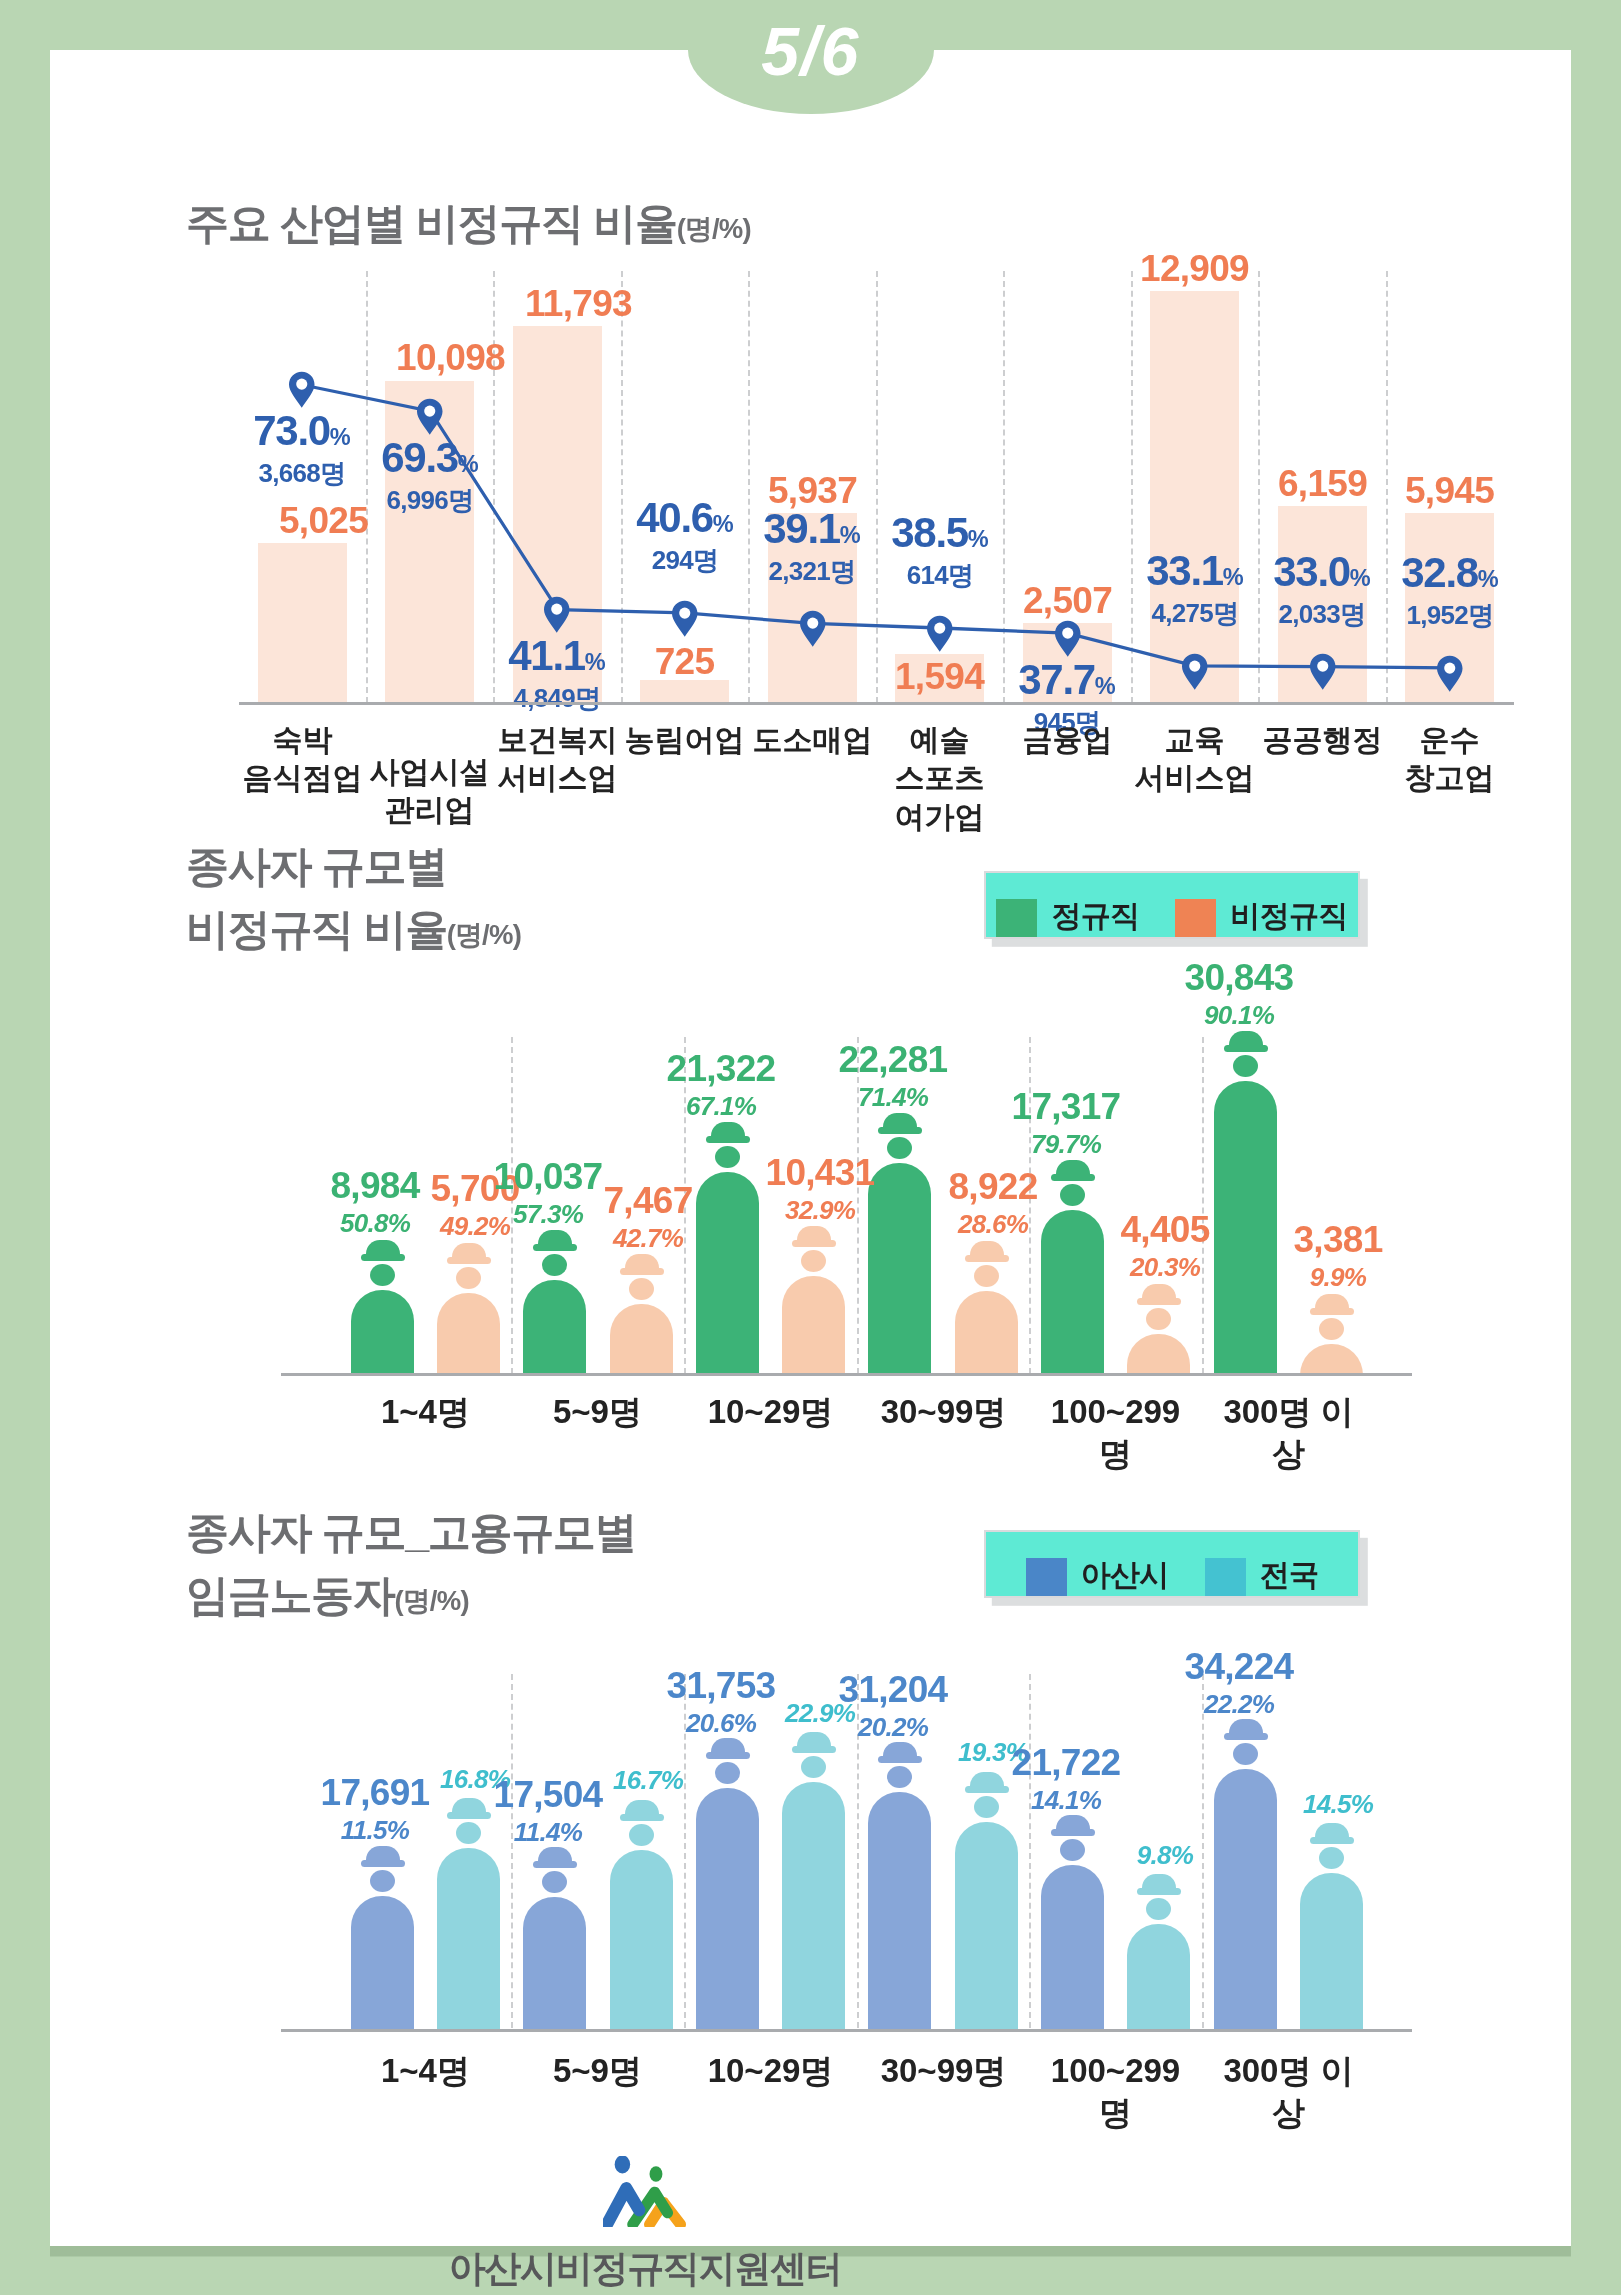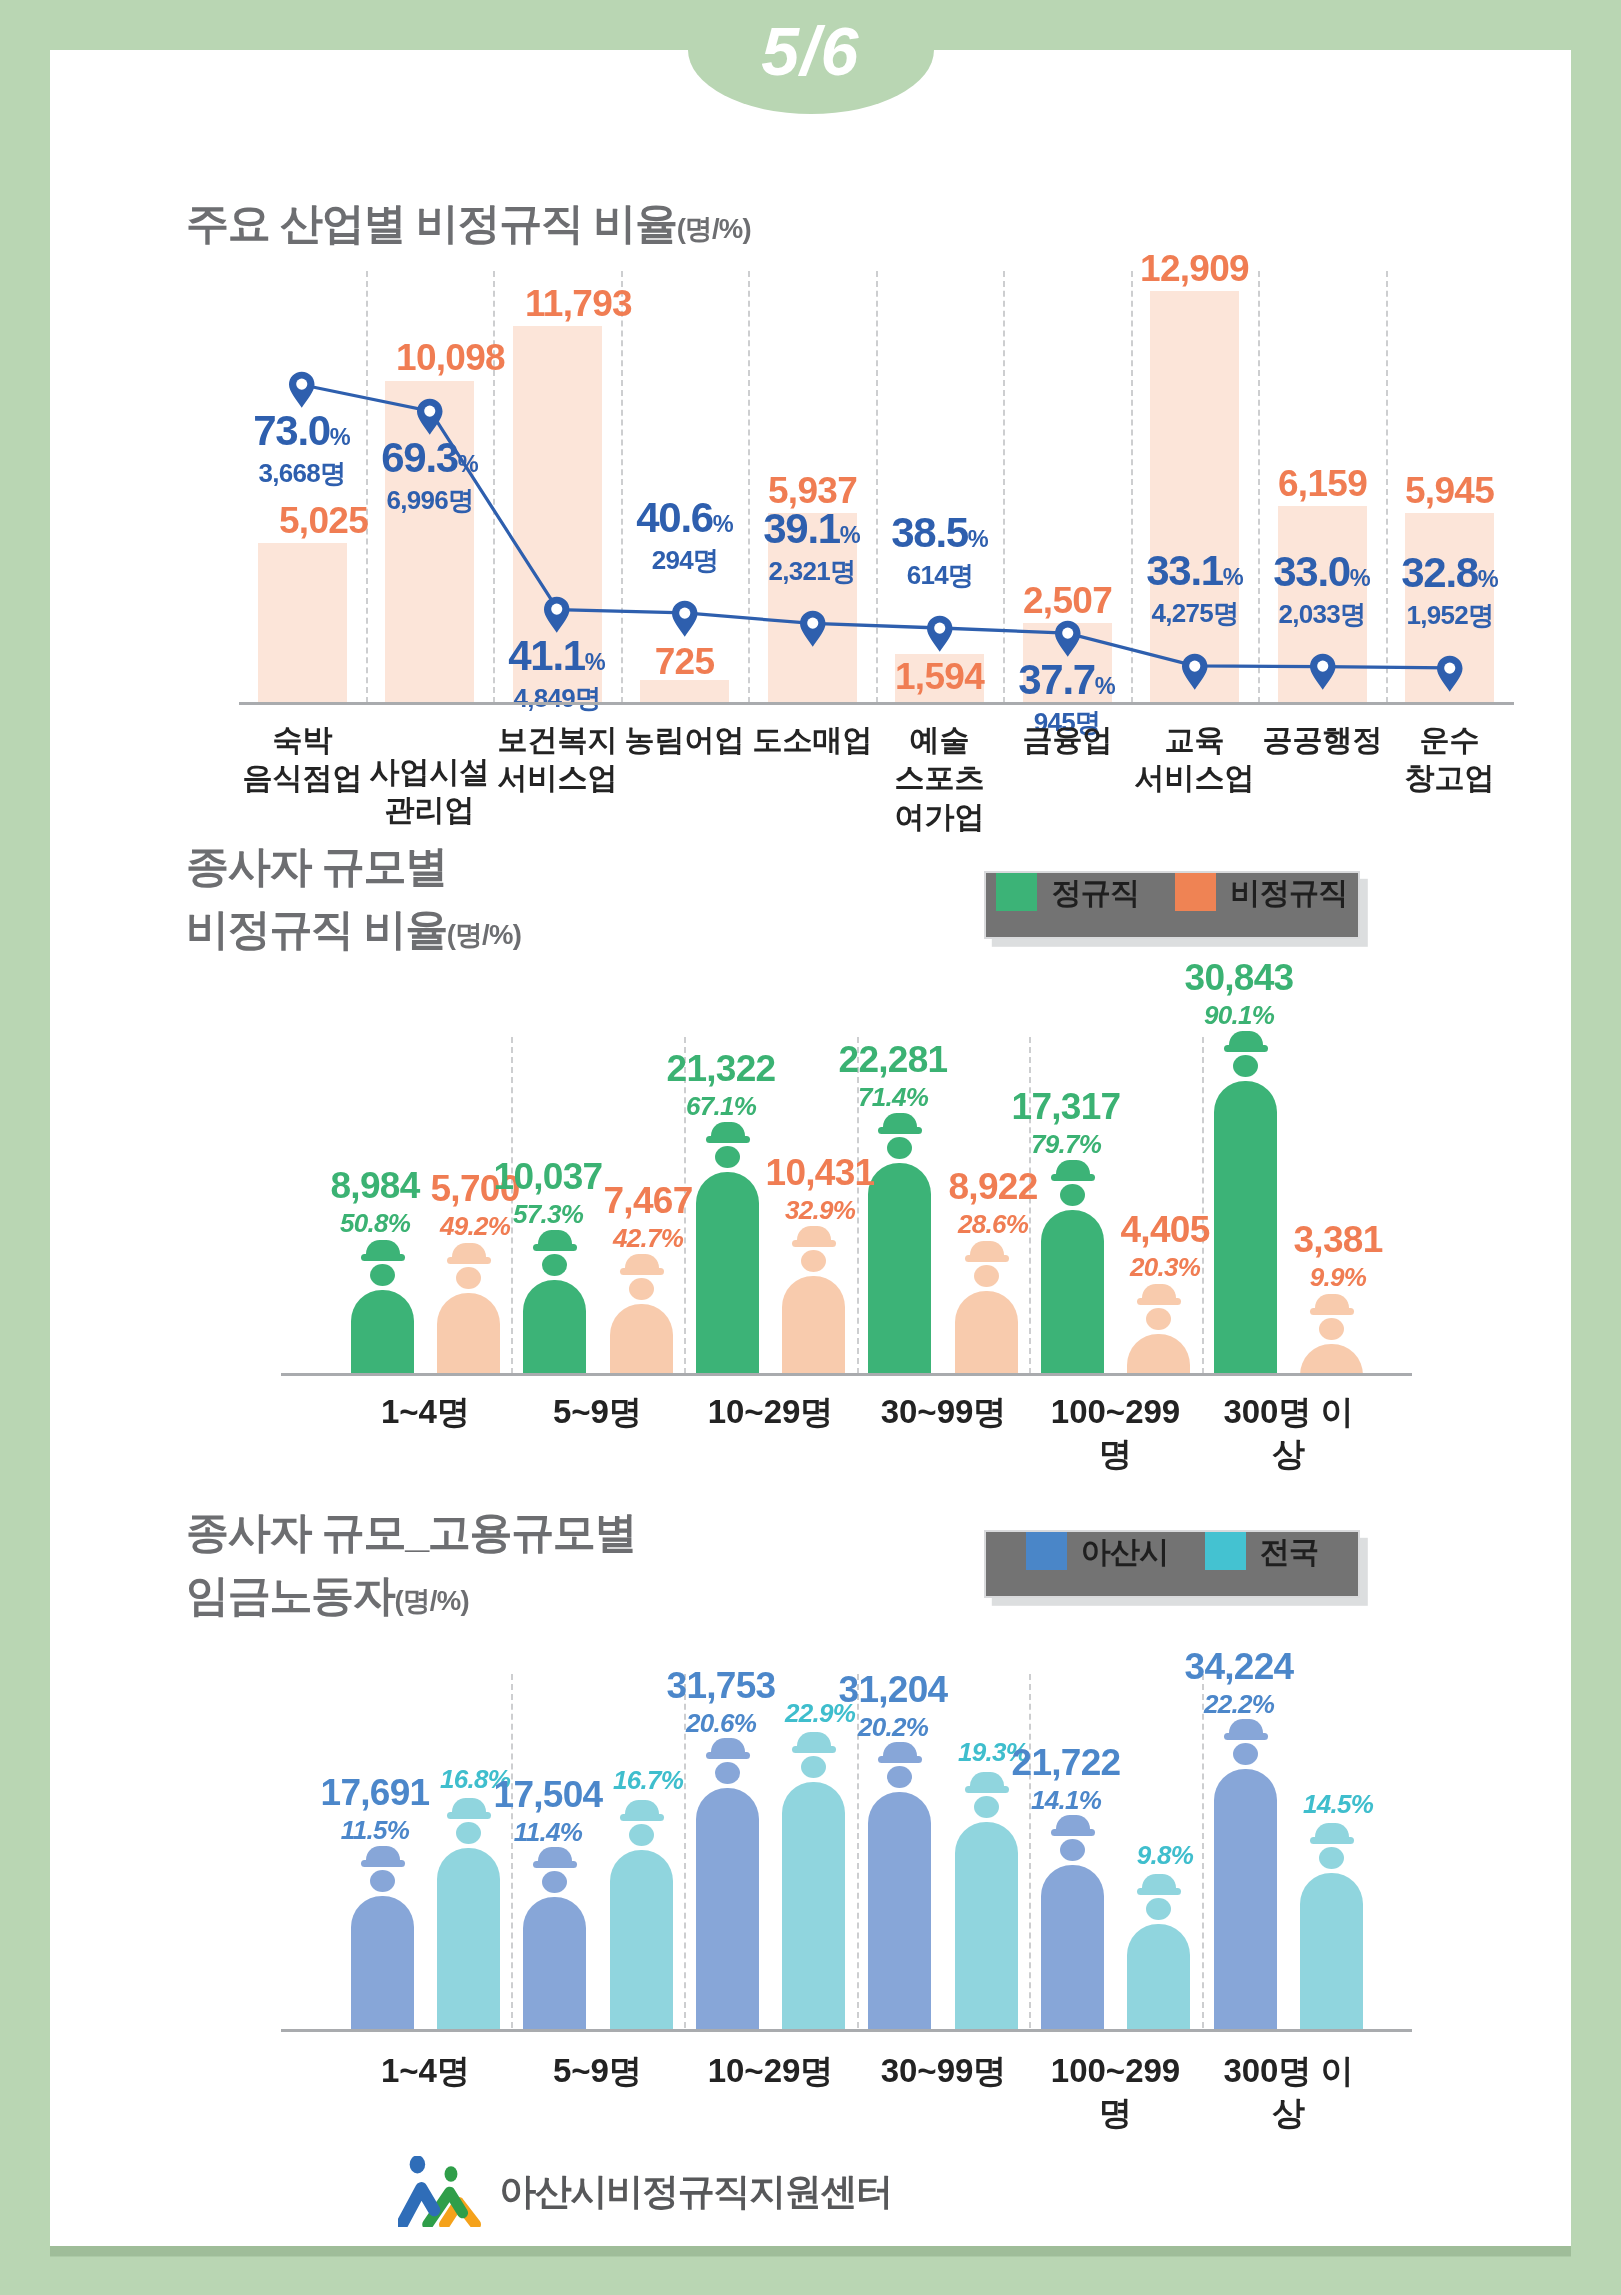--- a/index.html
+++ b/index.html
@@ -36,25 +36,25 @@
   .fig.peach div{background:#f8cbad;}
   .fig.blue div{background:#87a6d8;}
   .fig.cyan div{background:#90d5de;}
   .glabel{position:absolute;width:144px;text-align:center;letter-spacing:-0.7px;}
   .gnum{font-size:37px;font-weight:800;}
   .gpct{font-size:26px;font-weight:800;margin-top:1.3px;font-style:italic;}
   .glabel.green{color:#3bb273;}
   .glabel.orange{color:#f07d53;}
   .glabel.blue{color:#4c87ca;}
   .glabel.cyan{color:#3fbecd;}
-  .legend{position:absolute;left:984px;width:376px;height:68px;background:#737373;border:2px solid #d9dadc;
-          box-shadow:7.8px 7.8px 0 #dcdedf;display:flex;align-items:flex-start;justify-content:center;gap:14px;}
+  .legend{position:absolute;left:984px;width:376px;height:68px;background:#5eead4;border:2px solid #d9dadc;
+          box-shadow:7.8px 7.8px 0 #dcdedf;display:flex;align-items:flex-end;justify-content:center;gap:14px;}
   .legend .sw{width:41px;height:38px;}
   .legend .lt{font-size:30px;font-weight:700;color:#1f1f1f;margin-right:22px;letter-spacing:-0.7px;}
-  .footer{position:absolute;left:0;top:2156px;width:1290px;display:flex;align-items:center;justify-content:center;gap:17px;}
+  .footer{position:absolute;left:0;top:2156px;width:1290px;display:flex;align-items:center;justify-content:center;gap:17px;flex-direction:column;}
   .footer .org{font-size:37px;font-weight:700;color:#57585a;letter-spacing:-1.3px;}
 </style>
 </head>
 <body>
 
 <div class="page">
   <div class="card"></div>
   <div class="notch"></div>
   <div class="badge">5/6</div>
 

